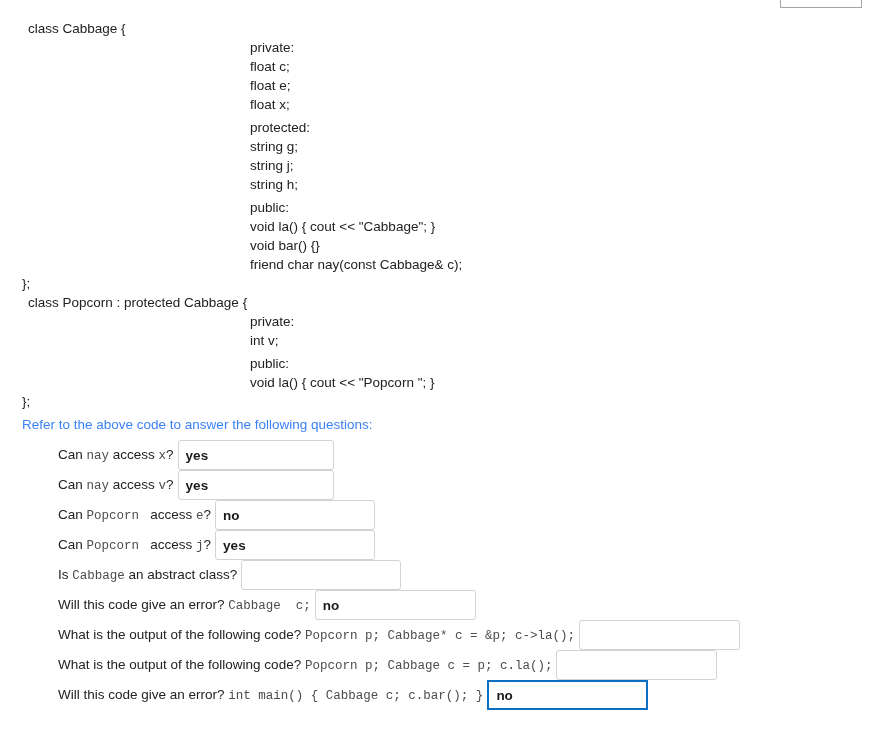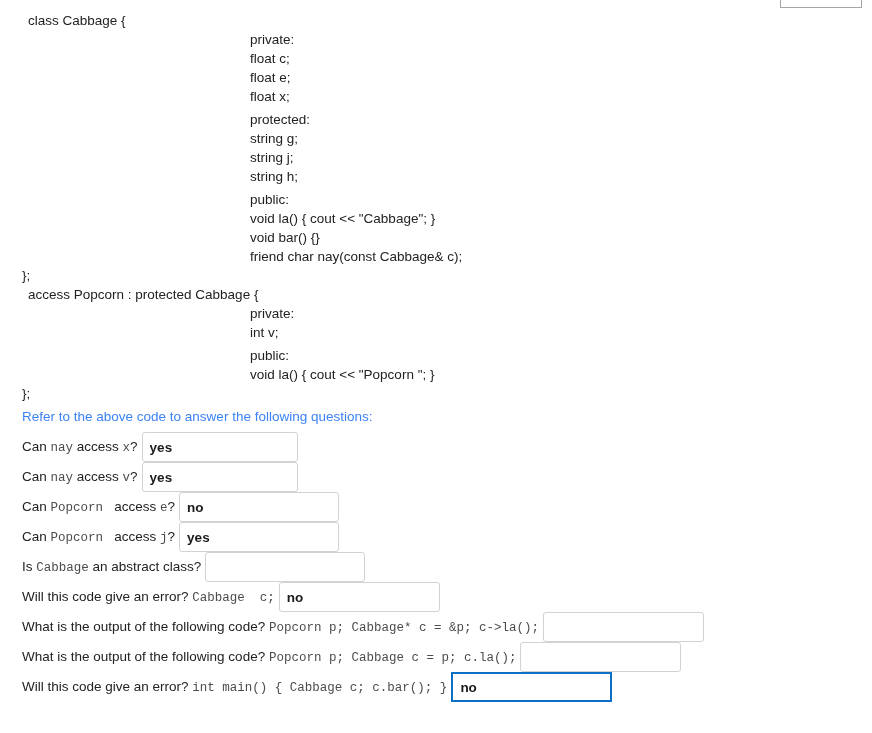--- a/index.html
+++ b/index.html
@@ -25,21 +25,21 @@
     width: 82px;
     height: 34px;
     border: 1px solid #a6a6a6;
     background: #ffffff;
     box-sizing: border-box;
   }
 
   #page {
     position: absolute;
     left: 0;
-    top: 0;
+    top: 8px;
     width: 863px;
     padding: 11px 0 0 0;
     box-sizing: border-box;
   }
 
   
   .code-listing {
     font-family: "Liberation Sans", sans-serif;
     font-size: 13.5px;
     line-height: 19px;
@@ -79,20 +79,21 @@
     align-items: center;
     height: 30px;
     margin-bottom: 0px;
   }
   .qlabel {
     font-size: 13.5px;
     line-height: 19px;
     white-space: nowrap;
     color: #222222;
     flex: 0 0 auto;
+    margin-left: 36px;
   }
   .qlabel code {
     font-family: "Liberation Mono", "DejaVu Sans Mono", monospace;
     font-size: 12.5px;
     color: #4c4c4c;
     white-space: pre;
   }
   .answer-input {
     flex: 0 0 auto;
     box-sizing: border-box;
@@ -146,21 +147,21 @@
         <div class="code-group">
           <div class="code-line">public:</div>
           <div class="code-line">void la() { cout &lt;&lt; "Cabbage"; }</div>
           <div class="code-line">void bar() {}</div>
           <div class="code-line">friend char nay(const Cabbage&amp; c);</div>
         </div>
       </div>
 
     <div class="code-line lvl-close">};</div>
 
-    <div class="code-line lvl0">access Popcorn : protected Cabbage {</div>
+    <div class="code-line lvl0">class Popcorn : protected Cabbage {</div>
 
     <div id="popcorn-groups">
         <div class="code-group">
           <div class="code-line">private:</div>
           <div class="code-line">int v;</div>
         </div>
         <div class="code-group">
           <div class="code-line">public:</div>
           <div class="code-line">void la() { cout &lt;&lt; "Popcorn "; }</div>
         </div>

